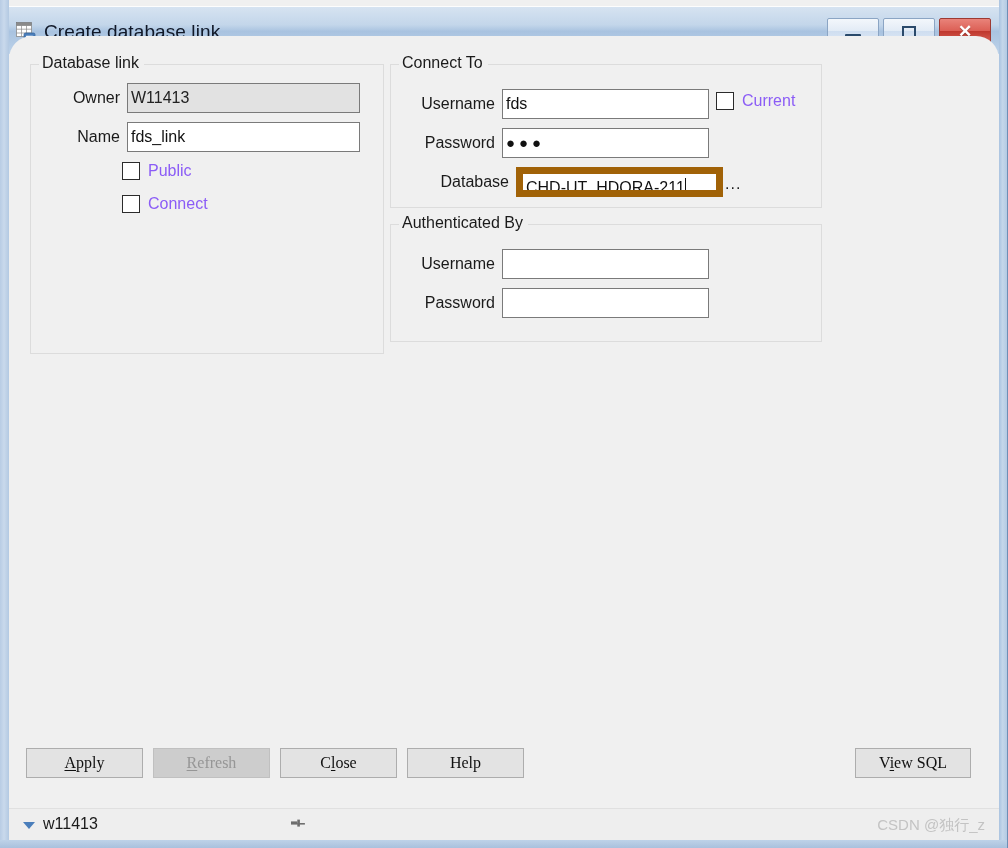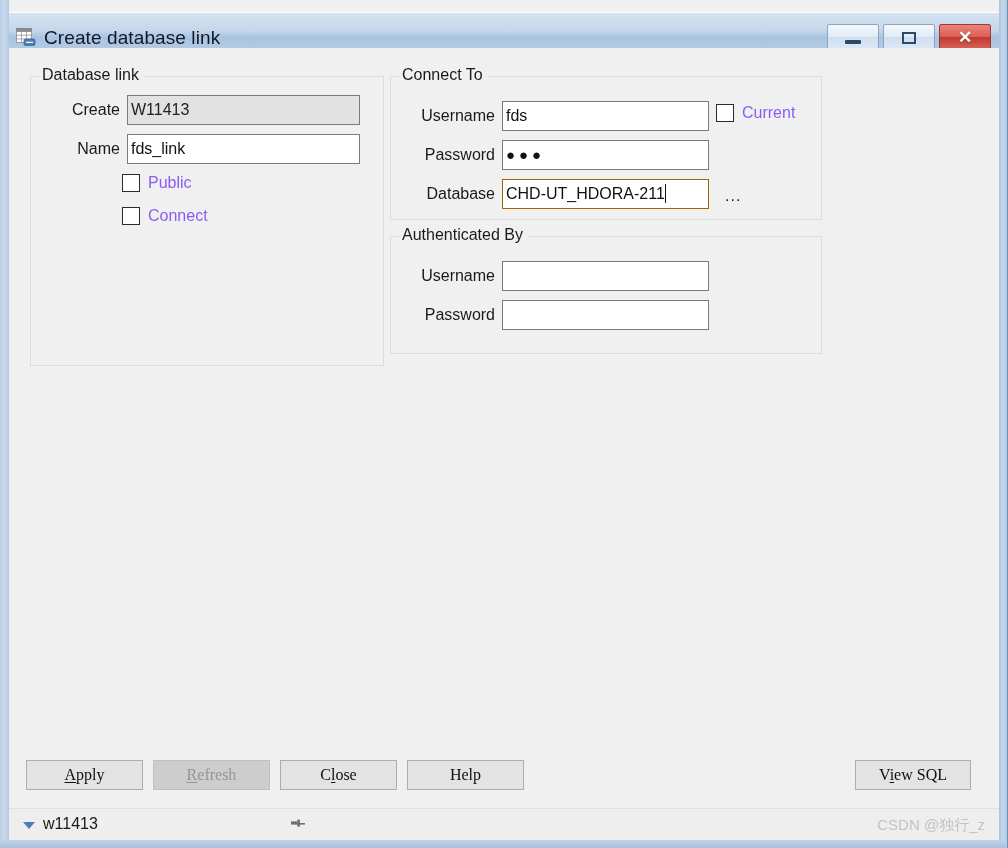--- a/index.html
+++ b/index.html
@@ -33,21 +33,21 @@
   .frame-bottom{ left: 0;  bottom: 0; width: 1008px; height: 8px;
                  background: linear-gradient(to bottom, #bed2e8 0%, #a9c1dd 100%); }
   .frame-right-line {
     position: absolute; right: 0; top: 0; width: 1px; height: 848px;
     background: #6f8fb5;
   }
 
   
   .titlebar {
     position: absolute;
-    left: 9px; top: 12px;
+    left: 9px; top: 6px;
     width: 990px; height: 48px;
     background: linear-gradient(to bottom, #d6e3f1 0%, #c3d6ea 38%, #a9c3e0 52%, #bdd2e9 100%);
     border-top: 1px solid #fdfdfd;
     box-sizing: border-box;
     overflow: hidden;
   }
   .title-icon {
     position: absolute;
     left: 7px; top: 15px;
     width: 20px; height: 18px;
@@ -92,24 +92,25 @@
   }
   .glyph-close {
     color: #ffffff; font-size: 17px; font-weight: bold; line-height: 1;
     font-family: "Liberation Sans", sans-serif;
     text-shadow: 0 1px 1px rgba(0,0,0,.35);
   }
 
   
   .client {
     position: absolute;
-    left: 9px; top: 48px;
+    left: 9px; top: 36px;
     width: 990px; height: 792px;
     background: #f0f0f0;
     box-sizing: border-box;
+    border-radius: 23px;
   }
 
   
   .groupbox {
     position: absolute;
     border: 1px solid #dcdcdc;
     box-sizing: border-box;
   }
   .groupbox > .legend {
     position: absolute;
@@ -151,21 +152,21 @@
     line-height: 28px;
     outline: none;
     white-space: nowrap;
     overflow: hidden;
   }
   .field.readonly {
     background: #e2e2e2;
     color: #222222;
   }
   .field.focused {
-    border: 1px solid #a16207;
+    border: 7px solid #a16207;
   }
   .caret {
     display: inline-block;
     width: 1px;
     height: 19px;
     background: #111;
     vertical-align: -4px;
     margin-left: 0px;
   }
   .dots {
@@ -301,21 +302,21 @@
     </div>
   </div>
 
   <div class="client">
 
     <div class="groupbox" id="gb-dblink">
       <span class="legend">Database link</span>
     </div>
 
     <div class="row" style="left:21px; top:47px;">
-      <span class="flabel" style="width:97px;">Create</span>
+      <span class="flabel" style="width:97px;">Owner</span>
       <div class="field readonly" style="width:233px;">W11413</div>
     </div>
 
     <div class="row" style="left:21px; top:86px;">
       <span class="flabel" style="width:97px;">Name</span>
       <div class="field" style="width:233px;">fds_link</div>
     </div>
 
     <div class="cbrow" style="left:113px; top:126px;">
       <span class="cbox"></span>
@@ -342,21 +343,21 @@
     </div>
 
     <div class="row" style="left:381px; top:92px;">
       <span class="flabel" style="width:112px;">Password</span>
       <div class="field" style="width:207px;">
         <span class="dots">●●●</span>
       </div>
     </div>
 
     <div class="row" style="left:381px; top:131px;">
-      <span class="flabel" style="width:112px;">Database</span>
+      <span class="flabel" style="width:126px;">Database</span>
       <div class="field focused" style="width:207px;">
         <span>CHD-UT_HDORA-211</span><span class="caret"></span>
       </div>
     </div>
 
     <span class="ellipsis-btn" style="left:716px; top:139px;">...</span>
 
     <div class="groupbox" id="gb-authby">
       <span class="legend">Authenticated By</span>
     </div>

